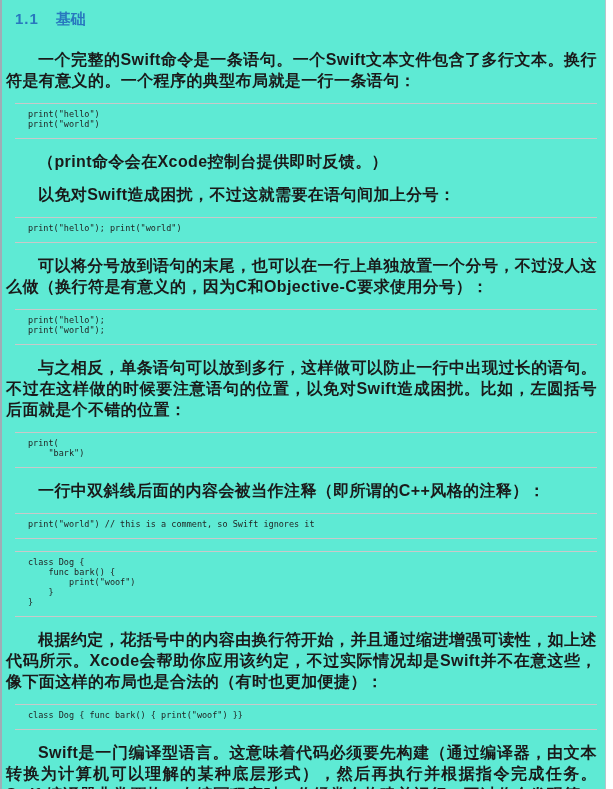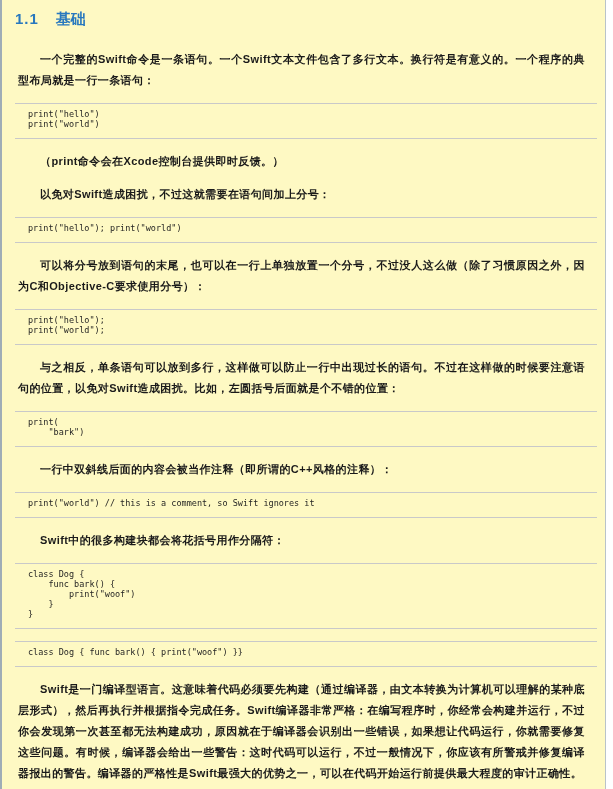--- a/index.html
+++ b/index.html
@@ -12,32 +12,32 @@
     width: 613px; height: 789px;
     overflow: hidden;
     background: #ffffff;
     position: relative;
   }
   .page {
     width: 606px; height: 789px;
     border-left: 2px solid #9fadb6;
     border-right: 1px solid #b9c3c9;
     padding: 4px 8px 10px 4px;
-    background: #fef9c3;
+    background: #5eead4;
   }
   .heading {
     margin: 6px 0 20px 9px;
     font-size: 15px;
     font-weight: bold;
     color: #2878be;
   }
   .heading .hnum { margin-right: 17px; letter-spacing: 1px; }
   .para {
-    margin: 12px 12px;
-    font-size: 11px;
+    margin: 12px 0;
+    font-size: 16px;
     font-weight: 600;
     line-height: 21px;
     color: #1a1a1a;
     text-align: justify;
     text-indent: 2em;
     letter-spacing: 0.4px;
   }
   .code {
     margin: 12px 0 12px 9px;
     padding: 5px 0 9px 13px;
@@ -62,42 +62,42 @@
 
     <pre class="code">print("hello")
 print("world")</pre>
 
     <p class="para">（print命令会在Xcode控制台提供即时反馈。）</p>
 
     <p class="para">以免对Swift造成困扰，不过这就需要在语句间加上分号：</p>
 
     <pre class="code">print("hello"); print("world")</pre>
 
-    <p class="para">可以将分号放到语句的末尾，也可以在一行上单独放置一个分号，不过没人这么做（除了习惯原因之外，因为C和Objective-C要求使用分号）：</p>
+    <p class="para">可以将分号放到语句的末尾，也可以在一行上单独放置一个分号，不过没人这么做（换行符是有意义的，因为C和Objective-C要求使用分号）：</p>
 
     <pre class="code">print("hello");
 print("world");</pre>
 
     <p class="para">与之相反，单条语句可以放到多行，这样做可以防止一行中出现过长的语句。不过在这样做的时候要注意语句的位置，以免对Swift造成困扰。比如，左圆括号后面就是个不错的位置：</p>
 
     <pre class="code">print(
     "bark")</pre>
 
     <p class="para">一行中双斜线后面的内容会被当作注释（即所谓的C++风格的注释）：</p>
 
     <pre class="code">print("world") // this is a comment, so Swift ignores it</pre>
 
 
-    <p class="para">Swift中的很多构建块都会将花括号用作分隔符：</p>
 
     <pre class="code">class Dog {
     func bark() {
         print("woof")
     }
 }</pre>
 
+    <p class="para">根据约定，花括号中的内容由换行符开始，并且通过缩进增强可读性，如上述代码所示。Xcode会帮助你应用该约定，不过实际情况却是Swift并不在意这些，像下面这样的布局也是合法的（有时也更加便捷）：</p>
 
     <pre class="code">class Dog { func bark() { print("woof") }}</pre>
 
     <p class="para">Swift是一门编译型语言。这意味着代码必须要先构建（通过编译器，由文本转换为计算机可以理解的某种底层形式），然后再执行并根据指令完成任务。Swift编译器非常严格：在编写程序时，你经常会构建并运行，不过你会发现第一次甚至都无法构建成功，原因就在于编译器会识别出一些错误，如果想让代码运行，你就需要修复这些问题。有时候，编译器会给出一些警告：这时代码可以运行，不过一般情况下，你应该有所警戒并修复编译器报出的警告。编译器的严格性是Swift最强大的优势之一，可以在代码开始运行前提供最大程度的审计正确性。</p>
 
   </div>
 </div>
 
 </body></html>

